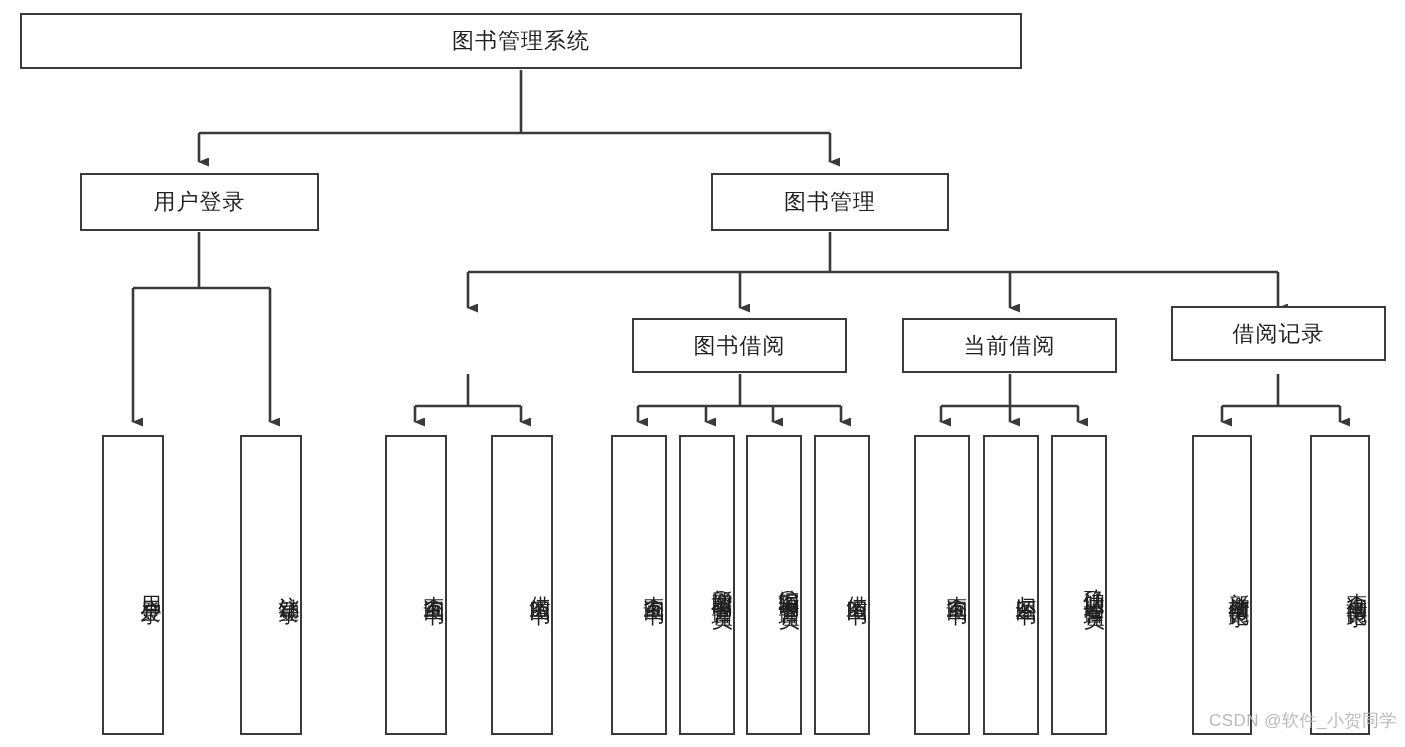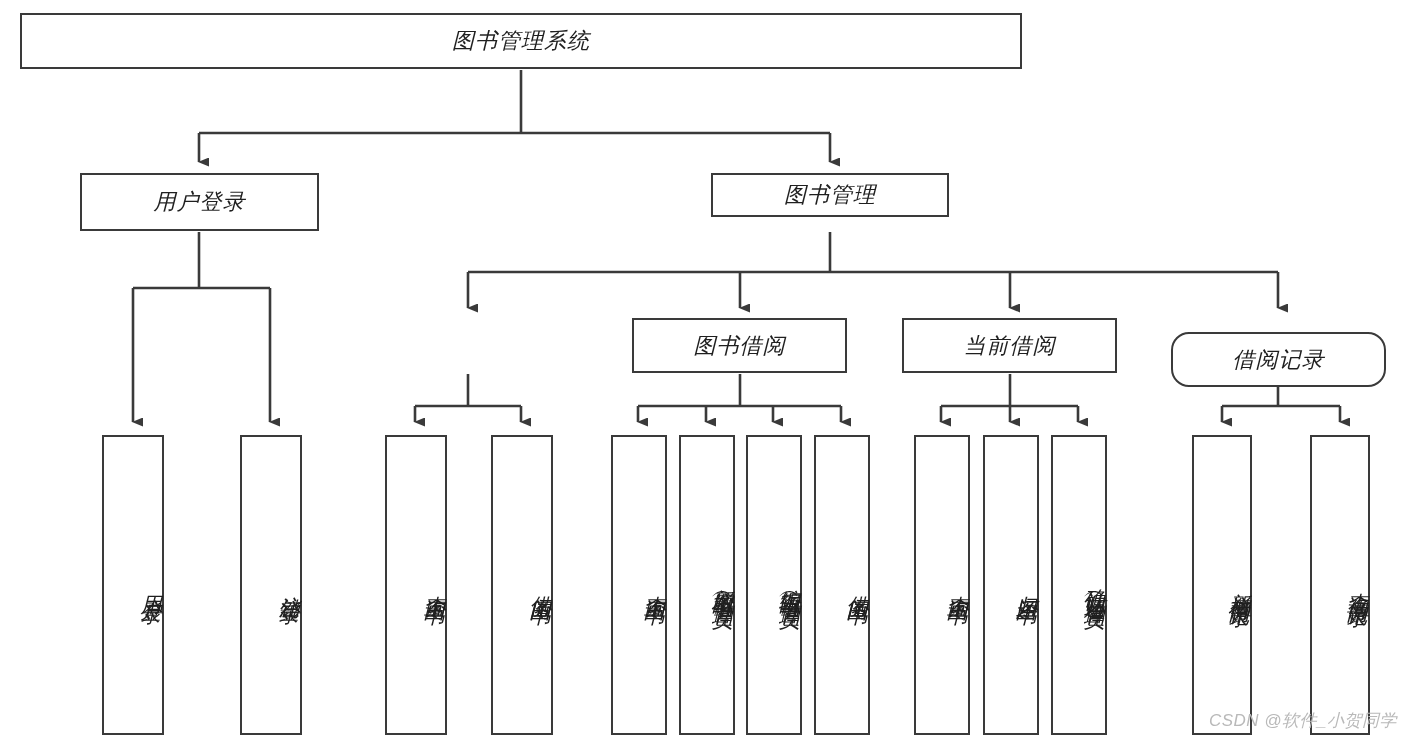--- a/index.html
+++ b/index.html
@@ -11,21 +11,20 @@
     width: 1405px;
     height: 747px;
     font-family: "Liberation Sans", "DejaVu Sans", sans-serif;
     overflow: hidden;
     position: relative;
   }
   #diagram-root {
     position: relative;
     width: 1405px;
     height: 747px;
-    font-style: italic;
   }
   svg.wires {
     position: absolute;
     left: 0;
     top: 0;
     width: 1405px;
     height: 747px;
     pointer-events: none;
   }
   .node {
@@ -124,31 +123,31 @@
     </g>
   </svg>
 
   <div class="node horiz" style="left:20px; top:13px; width:1002px; height:56px;">
     <span>图书管理系统</span>
   </div>
 
   <div class="node horiz" style="left:80px; top:173px; width:239px; height:58px;">
     <span>用户登录</span>
   </div>
-  <div class="node horiz" style="left:711px; top:173px; width:238px; height:44px;">
+  <div class="node horiz" style="left:711px; top:173px; width:238px; height:58px;">
     <span>图书管理</span>
   </div>
 
   <div class="node horiz" style="left:902px; top:318px; width:215px; height:55px;">
     <span>当前借阅</span>
   </div>
   <div class="node horiz" style="left:632px; top:318px; width:215px; height:55px;">
     <span>图书借阅</span>
   </div>
-  <div class="node horiz" style="left:1171px; top:332px; width:215px; height:55px;border-radius:18px;">
+  <div class="node horiz" style="left:1171px; top:306px; width:215px; height:55px;">
     <span>借阅记录</span>
   </div>
 
   <div class="node vert" style="left:102px; top:435px; width:62px; height:300px;">
     <span class="vtext">用户登录</span>
   </div>
   <div class="node vert" style="left:240px; top:435px; width:62px; height:300px;">
     <span class="vtext">注销登录</span>
   </div>
 

